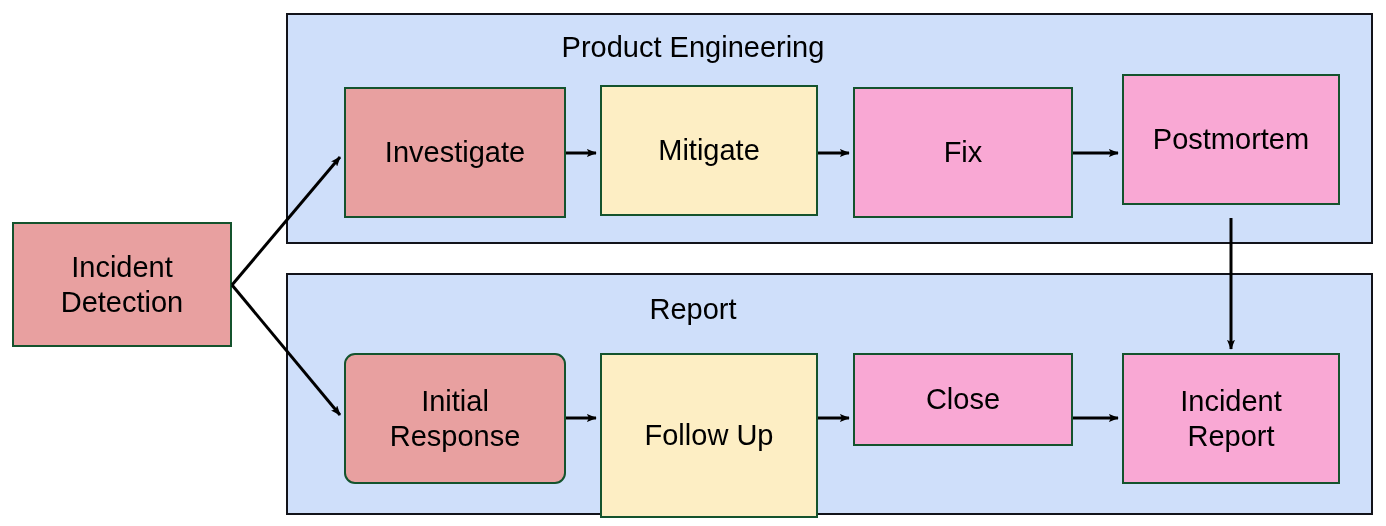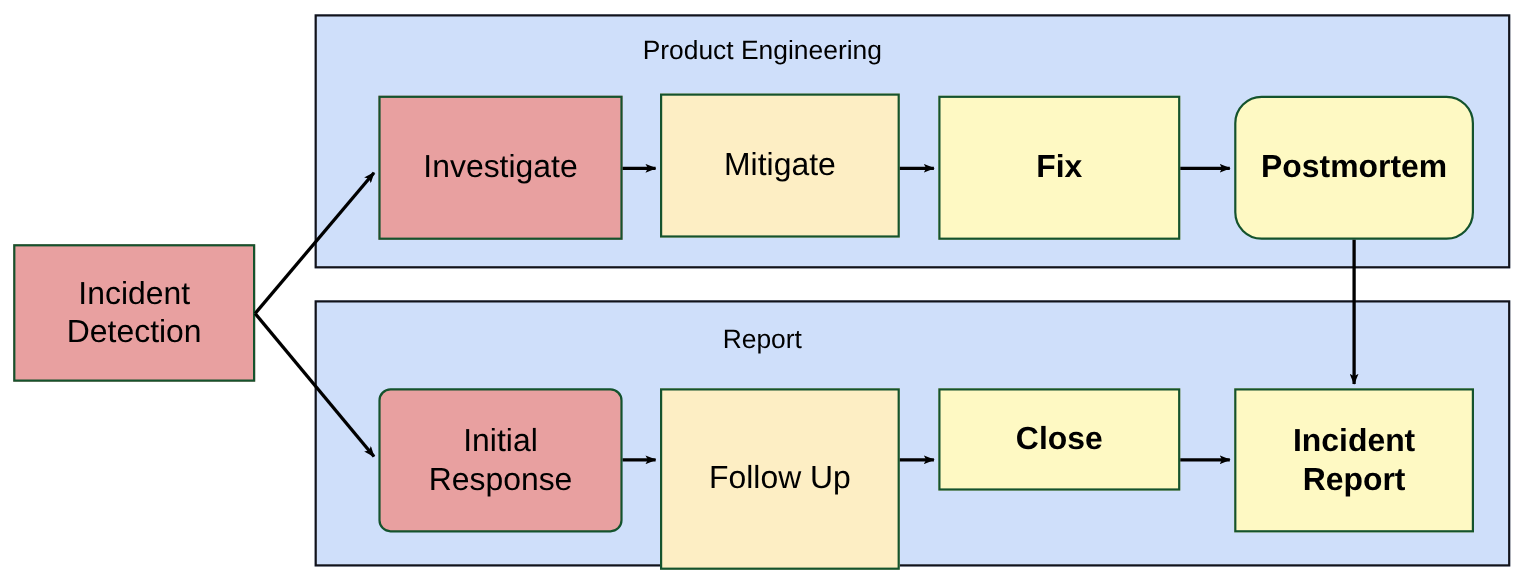--- a/index.html
+++ b/index.html
@@ -22,62 +22,62 @@
     position: absolute;
     background: #cfdffa;
     border: 2px solid #12131a;
     box-sizing: border-box;
   }
   .lane-title {
     position: absolute;
     left: 0;
     right: 0;
     text-align: center;
-    font-size: 24px;
+    font-size: 29px;
     line-height: 34px;
     color: #000000;
     white-space: nowrap;
   }
   .node {
     position: absolute;
     box-sizing: border-box;
     border: 2px solid #14532d;
     display: flex;
     align-items: center;
     justify-content: center;
     text-align: center;
     font-size: 29px;
     line-height: 35px;
     color: #000000;
     white-space: pre-line;
   }
   .node-red    { background: #e8a0a0; }
   .node-yellow { background: #fdeec4; }
-  .node-green  { background: #fef9c3; font-weight: bold; }
+  .node-green  { background: #f9a8d4; }
   #edges {
     position: absolute;
     left: 0;
     top: 0;
     width: 1386px;
     height: 526px;
     pointer-events: none;
   }
 </style>
 </head>
 <body>
 
 <div id="canvas">
 
   <div id="lane-layer">
       <div class="lane" style="left: 286px; top: 13px; width: 1087px; height: 231px;"></div>
       <div class="lane-title" style="top: 30px;">Product Engineering</div>
       <div class="node node-red" style="left: 344px; top: 87px; width: 222px; height: 131px; white-space: pre-line;">Investigate</div>
       <div class="node node-yellow" style="left: 600px; top: 85px; width: 218px; height: 131px; white-space: pre-line;">Mitigate</div>
       <div class="node node-green" style="left: 853px; top: 87px; width: 220px; height: 131px; white-space: pre-line;">Fix</div>
-      <div class="node node-green" style="left: 1122px; top: 87px; width: 218px; height: 131px; white-space: pre-line; border-radius: 25px;">Postmortem</div>
+      <div class="node node-green" style="left: 1122px; top: 74px; width: 218px; height: 131px; white-space: pre-line;">Postmortem</div>
       <div class="lane" style="left: 286px; top: 273px; width: 1087px; height: 242px;"></div>
       <div class="lane-title" style="top: 292px;">Report</div>
       <div class="node node-red" style="left: 344px; top: 353px; width: 222px; height: 131px; white-space: pre-line; border-radius: 11px;">Initial
 Response</div>
       <div class="node node-yellow" style="left: 600px; top: 353px; width: 218px; height: 165px; white-space: pre-line;">Follow Up</div>
       <div class="node node-green" style="left: 853px; top: 353px; width: 220px; height: 93px; white-space: pre-line;">Close</div>
       <div class="node node-green" style="left: 1122px; top: 353px; width: 218px; height: 131px; white-space: pre-line;">Incident
 Report</div>
     </div>
 

